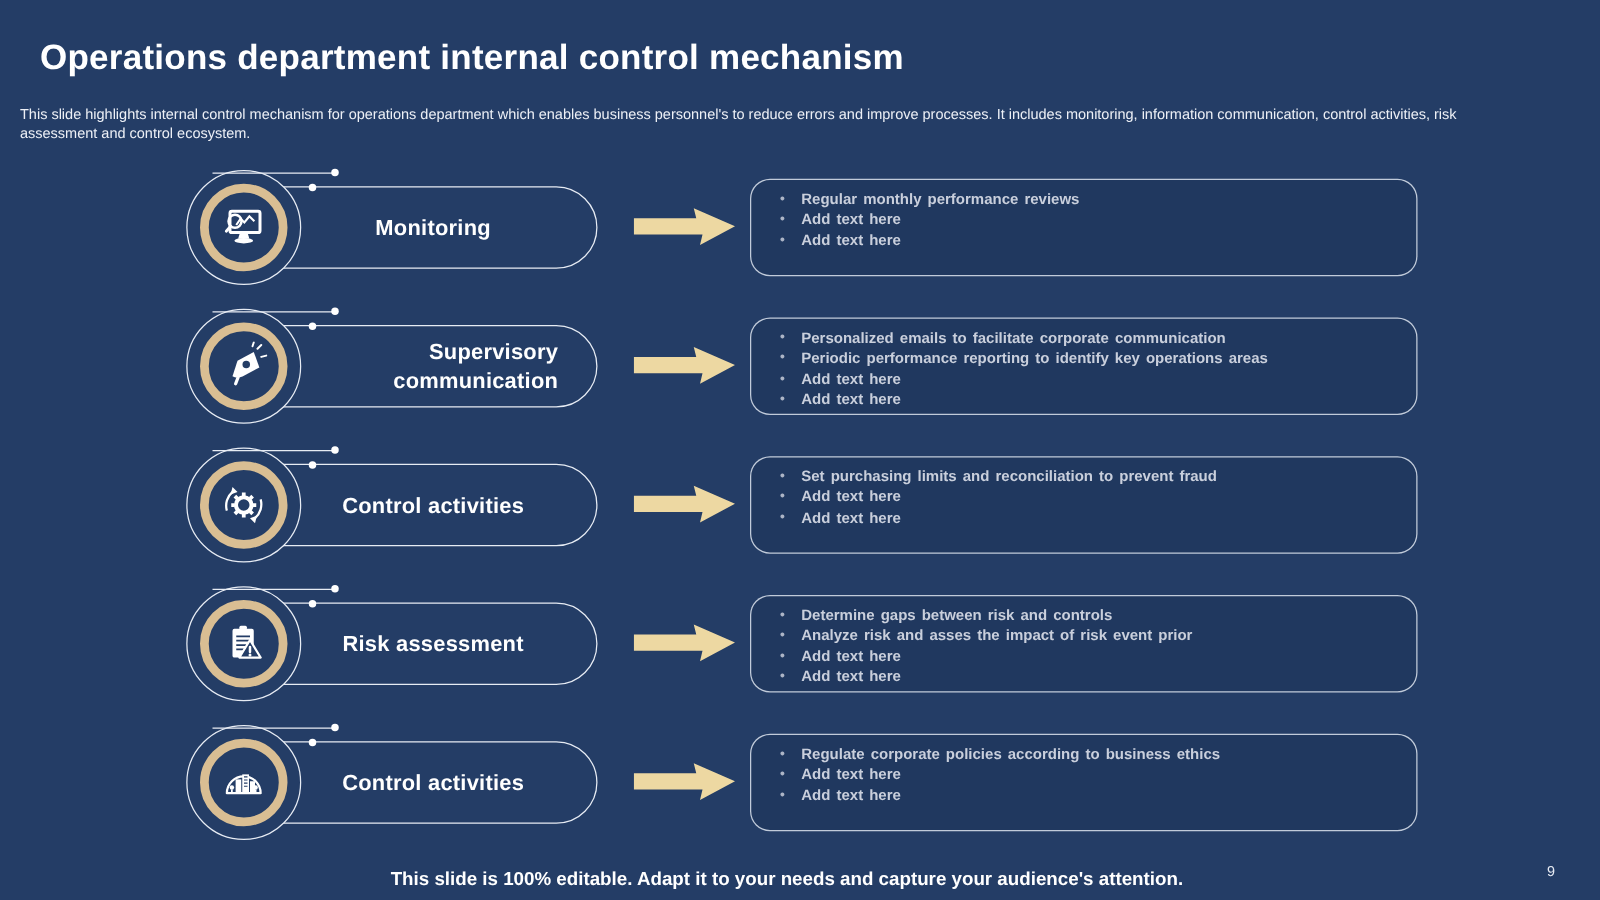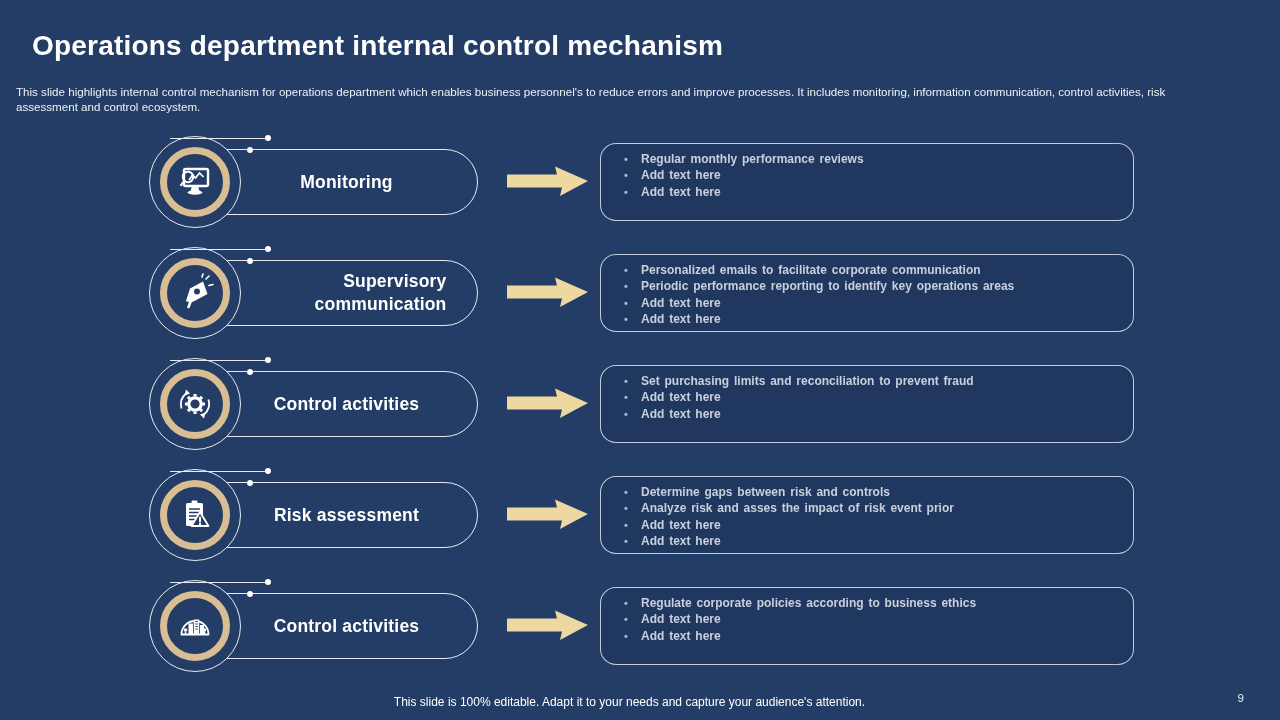--- a/index.html
+++ b/index.html
@@ -20,21 +20,21 @@
   .dot2{left:247px;top:14.5px;}
   .ring{position:absolute;left:160px;top:15px;width:70px;height:70px;box-sizing:border-box;
         border:7px solid var(--ring,#D9BE93);border-radius:50%;display:flex;align-items:center;justify-content:center;z-index:4;}
   .arrow{position:absolute;left:507px;top:34px;z-index:1;}
   .panel{position:absolute;left:600px;top:11px;width:534px;height:78px;box-sizing:border-box;
          border:1px solid rgba(222,229,240,.85);border-radius:16px;background:var(--panel_fill,#20385F);
          padding:7px 18px 6px 22px;}
   .panel ul{margin:0;padding:0;list-style:none;font-weight:bold;}
   .panel li{position:relative;padding-left:18px;font-size:12px;line-height:16.3px;color:var(--text_bullet,#C9CFDC);word-spacing:1.5px;}
   .panel li::before{content:"\2022";position:absolute;left:1px;top:0;font-size:11px;color:#ADB5C6;}
-  .footer{position:absolute;left:0;top:695px;width:1259px;text-align:center;font-size:12px;font-weight:normal;color:var(--text_main,#fff);}
+  .footer{position:absolute;left:0;top:695px;width:1259px;text-align:center;font-size:15px;font-weight:bold;color:var(--text_main,#fff);}
   .pagenum{position:absolute;right:36px;top:692px;font-size:11.5px;color:#E8ECF4;}
   svg{display:block;}
 </style>
 </head>
 <body>
 
 <div class="slide">
 
   <div class="title">Operations department internal control mechanism</div>
   <div class="subtitle">This slide highlights internal control mechanism for operations department which enables business personnel's to reduce errors and improve processes. It includes monitoring, information communication, control activities, risk assessment and control ecosystem.</div>

